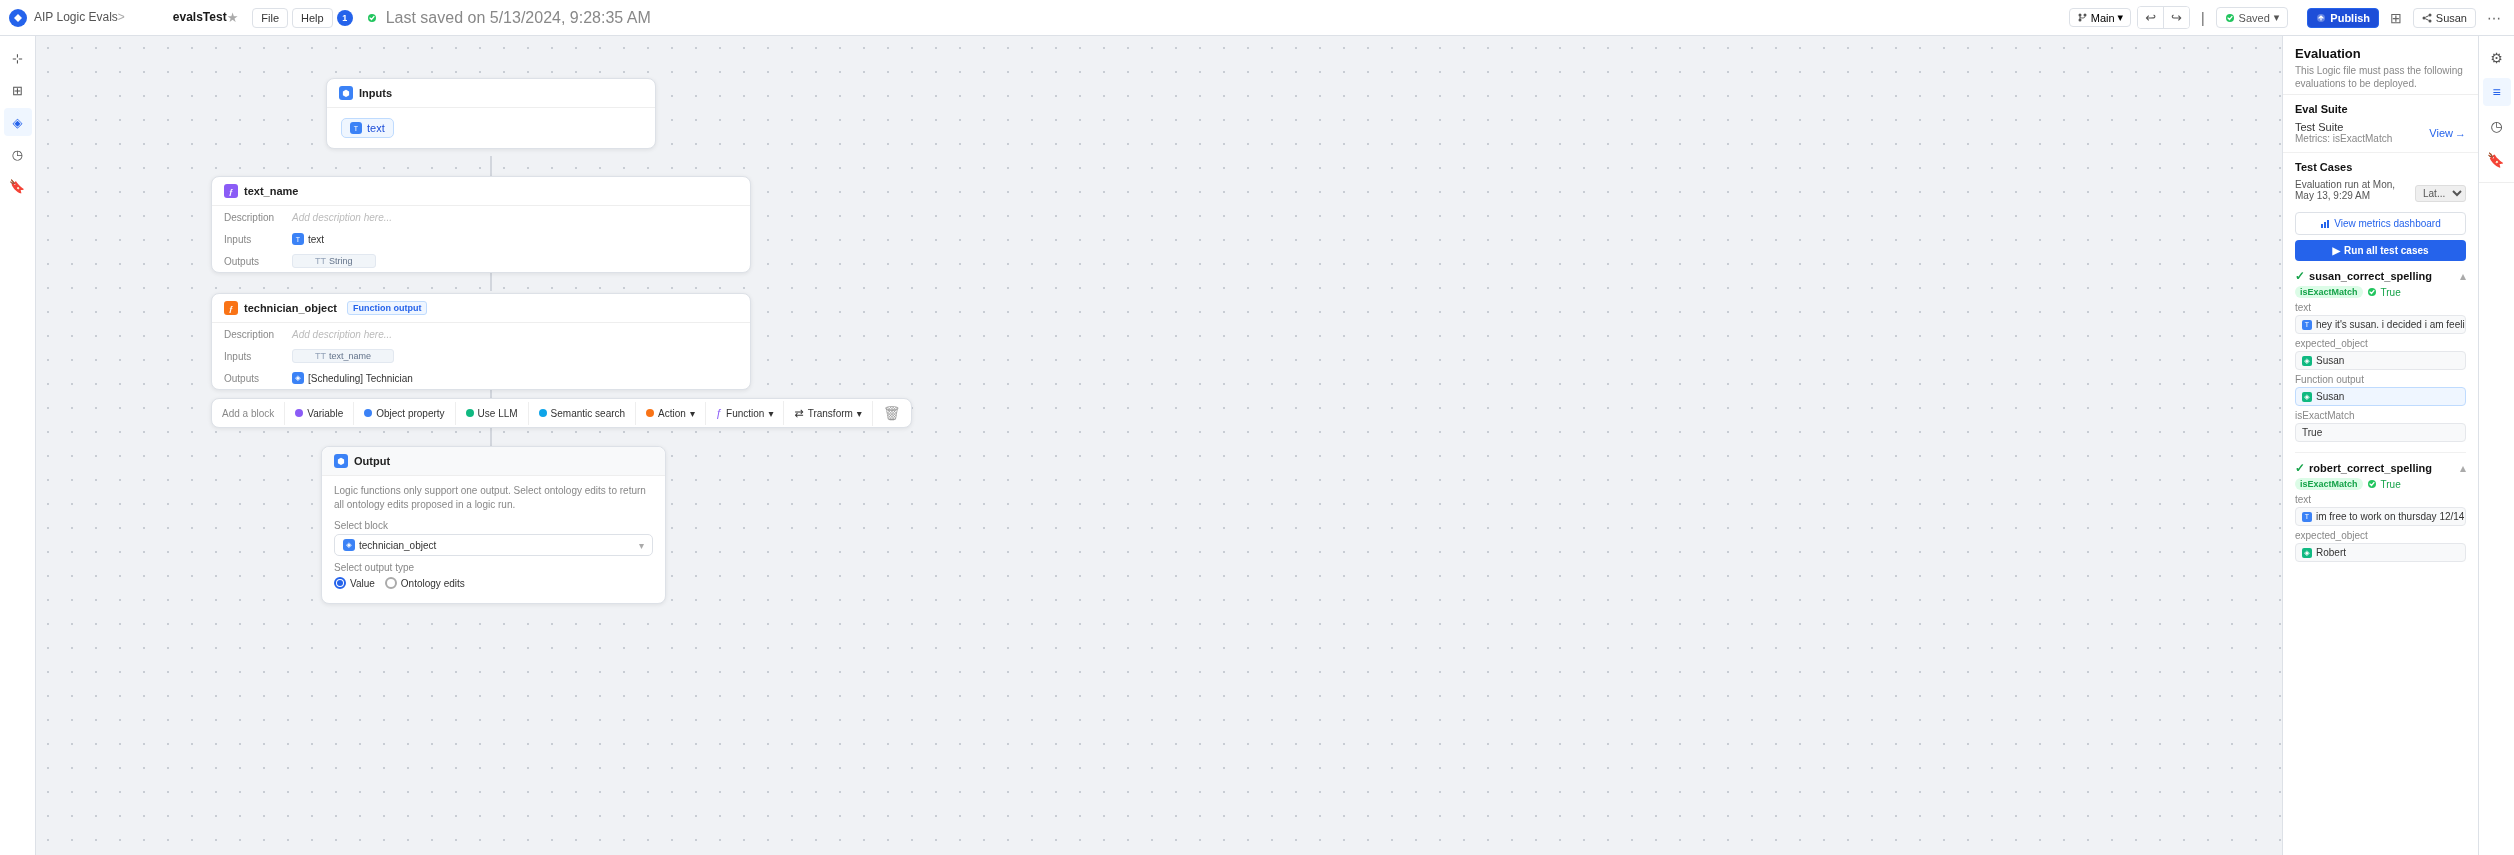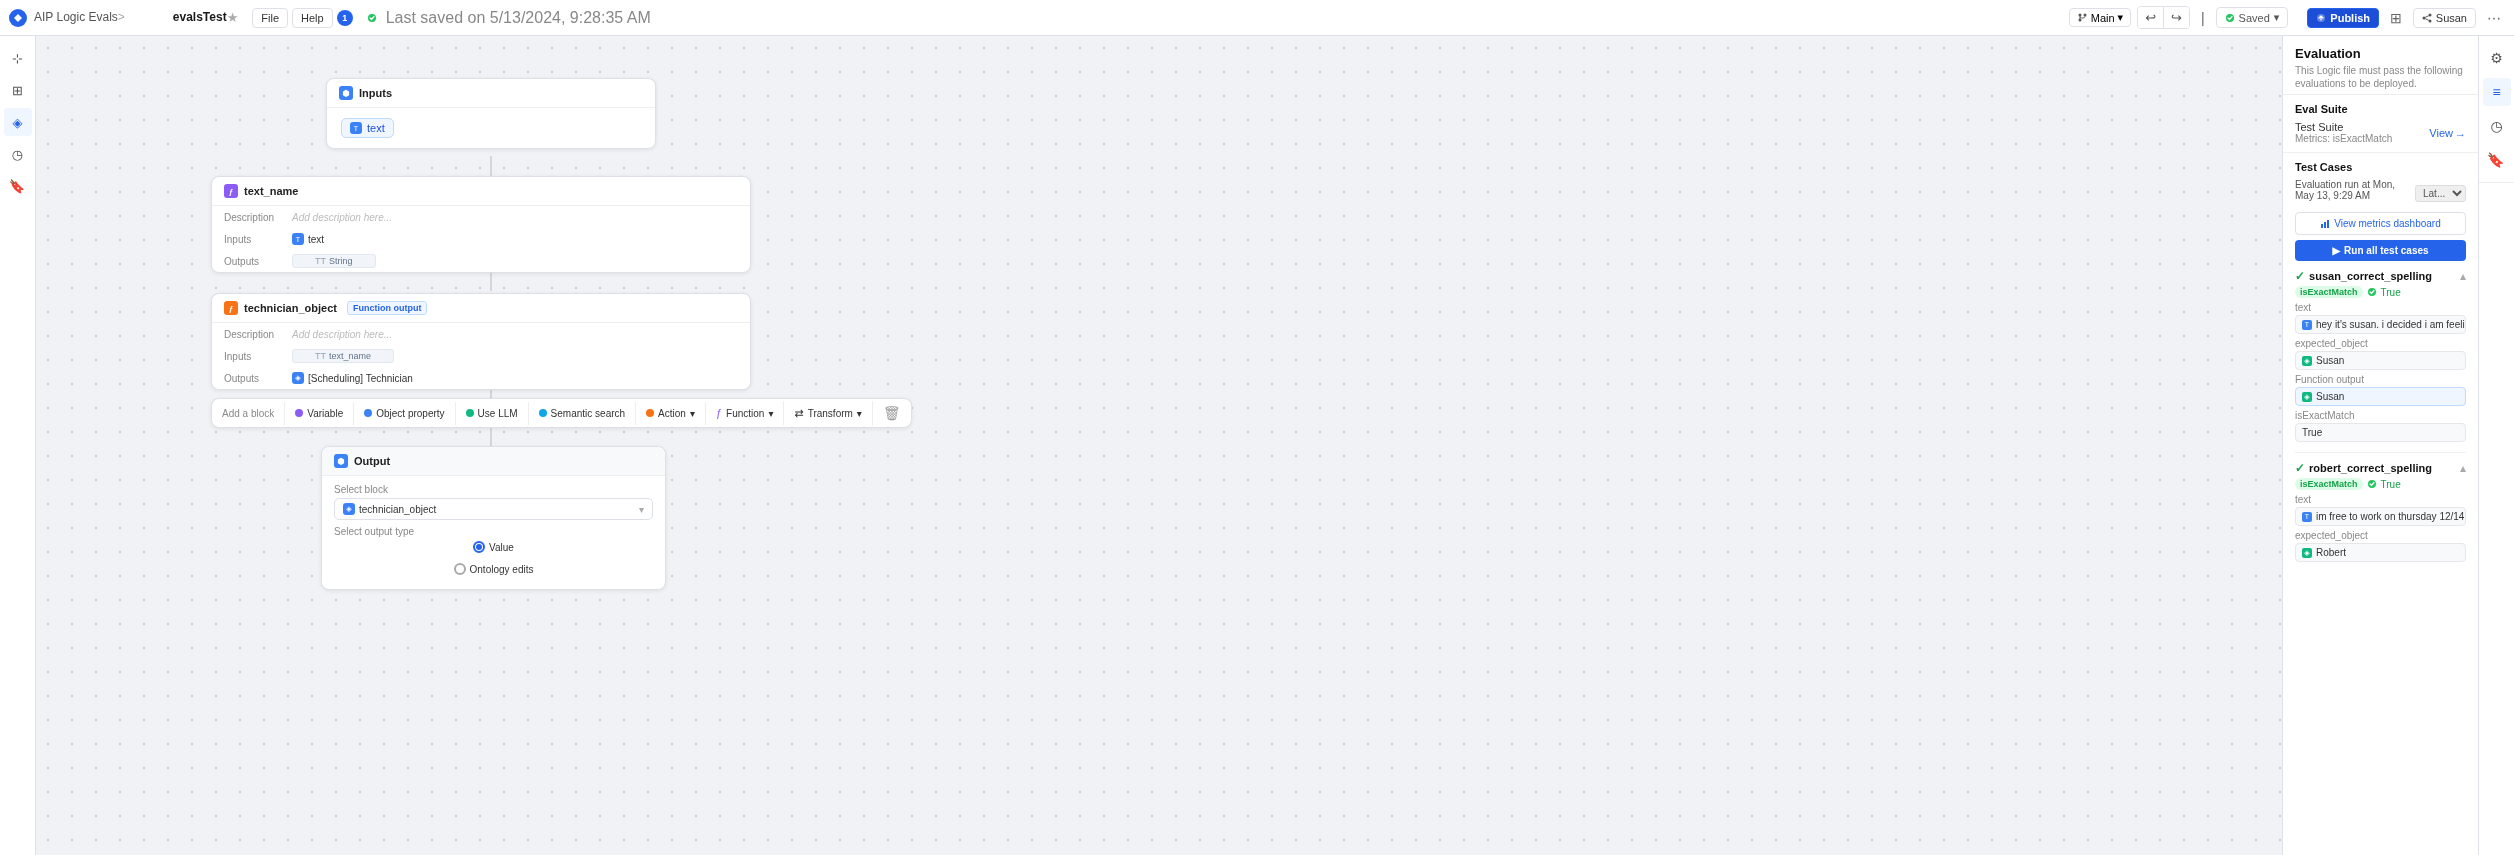--- a/index.html
+++ b/index.html
@@ -154,21 +154,21 @@
     .output-body { padding: 8px 12px; }
     .output-desc { font-size: 10px; color: #888; margin-bottom: 8px; line-height: 1.4; }
     .output-row { margin-bottom: 6px; }
     .output-row-label { font-size: 10px; color: #888; margin-bottom: 3px; }
     .output-select {
       display: flex; align-items: center; gap: 4px;
       border: 1px solid #dde1e7; border-radius: 5px; padding: 4px 8px;
       background: #fff; font-size: 10px; color: #333; cursor: pointer;
       min-width: 120px;
     }
-    .output-radio-row { display: flex; align-items: center; gap: 10px; margin-top: 4px; flex-direction: column; }
+    .output-radio-row { display: flex; align-items: center; gap: 10px; margin-top: 4px; }
     .output-radio { display: flex; align-items: center; gap: 4px; font-size: 10px; color: #333; cursor: pointer; }
     .radio-dot { width: 12px; height: 12px; border-radius: 50%; border: 2px solid #2563eb; display: flex; align-items: center; justify-content: center; }
     .radio-dot.filled::after { content: ''; width: 6px; height: 6px; border-radius: 50%; background: #2563eb; }
     .radio-dot.empty { border-color: #aaa; }
 
     
     .left-sidebar {
       width: 36px; background: #fff; border-right: 1px solid #dde1e7;
       display: flex; flex-direction: column; align-items: center;
       padding: 8px 0; gap: 4px; flex-shrink: 0;
@@ -391,20 +391,21 @@
           </button>
           <button class="add-block-delete">🗑</button>
         </div>
 
         <div class="node-card output-node" style="top:390px;left:265px;width:345px;">
           <div class="node-header output-header">
             <div class="node-icon blue">⬢</div>
             <span>Output</span>
           </div>
           <div class="output-body">
+            <p class="output-desc">Logic functions only support one output. Select ontology edits to return all ontology edits proposed in a logic run.</p>
             <div class="output-row">
               <div class="output-row-label">Select block</div>
               <div class="output-select">
                 <div class="node-icon blue" style="width:12px;height:12px;font-size:7px;">◈</div>
                 <span>technician_object</span>
                 <span style="margin-left:auto;color:#aaa;">▾</span>
               </div>
             </div>
             <div class="output-row">
               <div class="output-row-label">Select output type</div>

